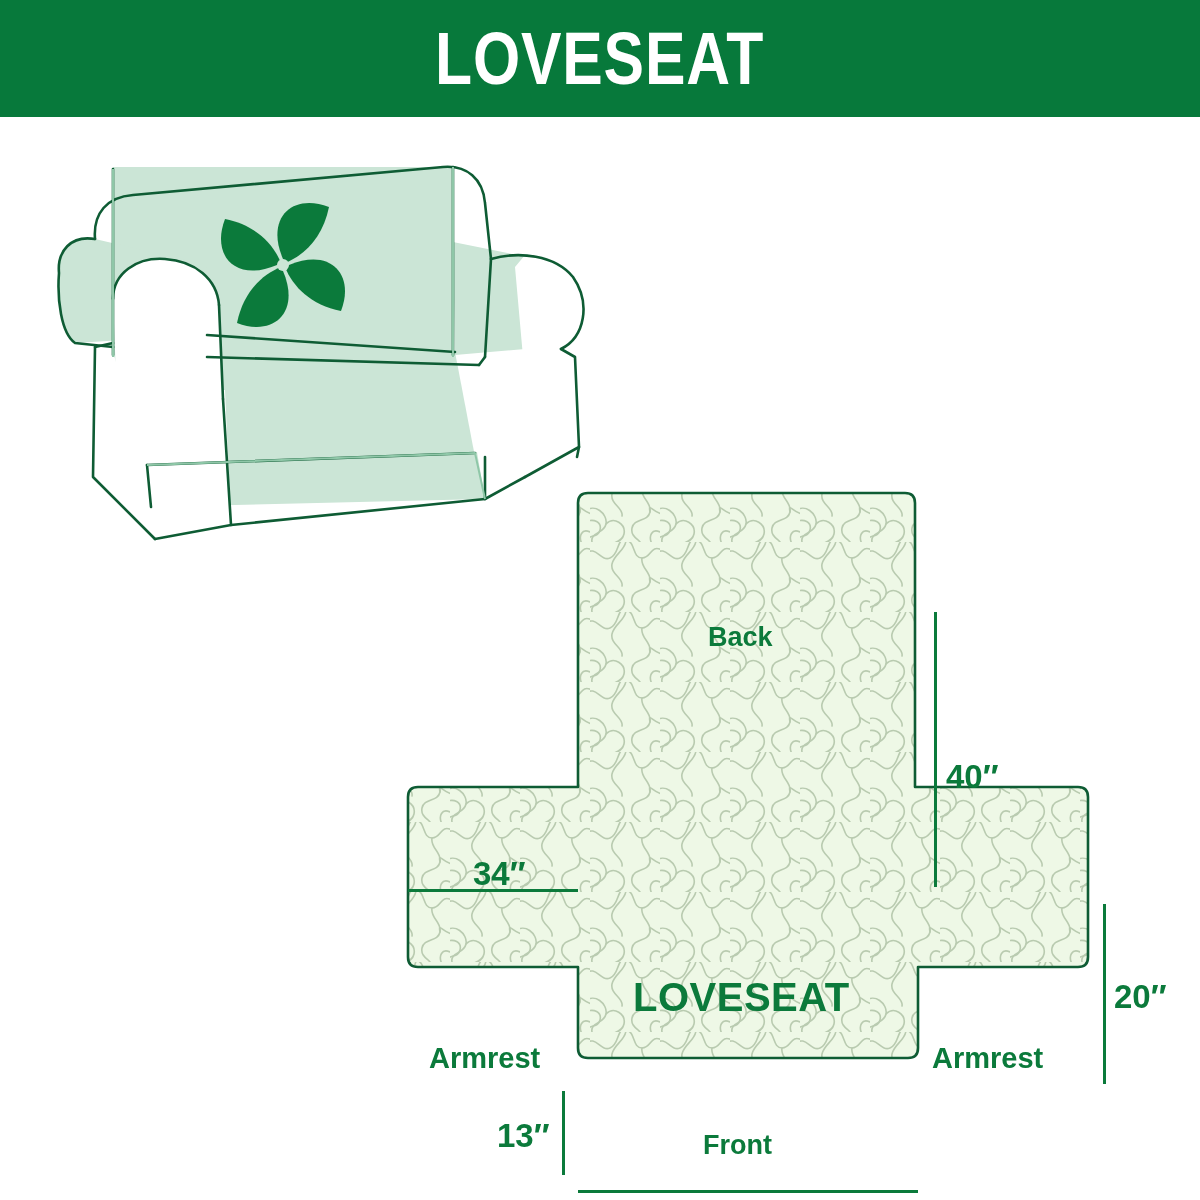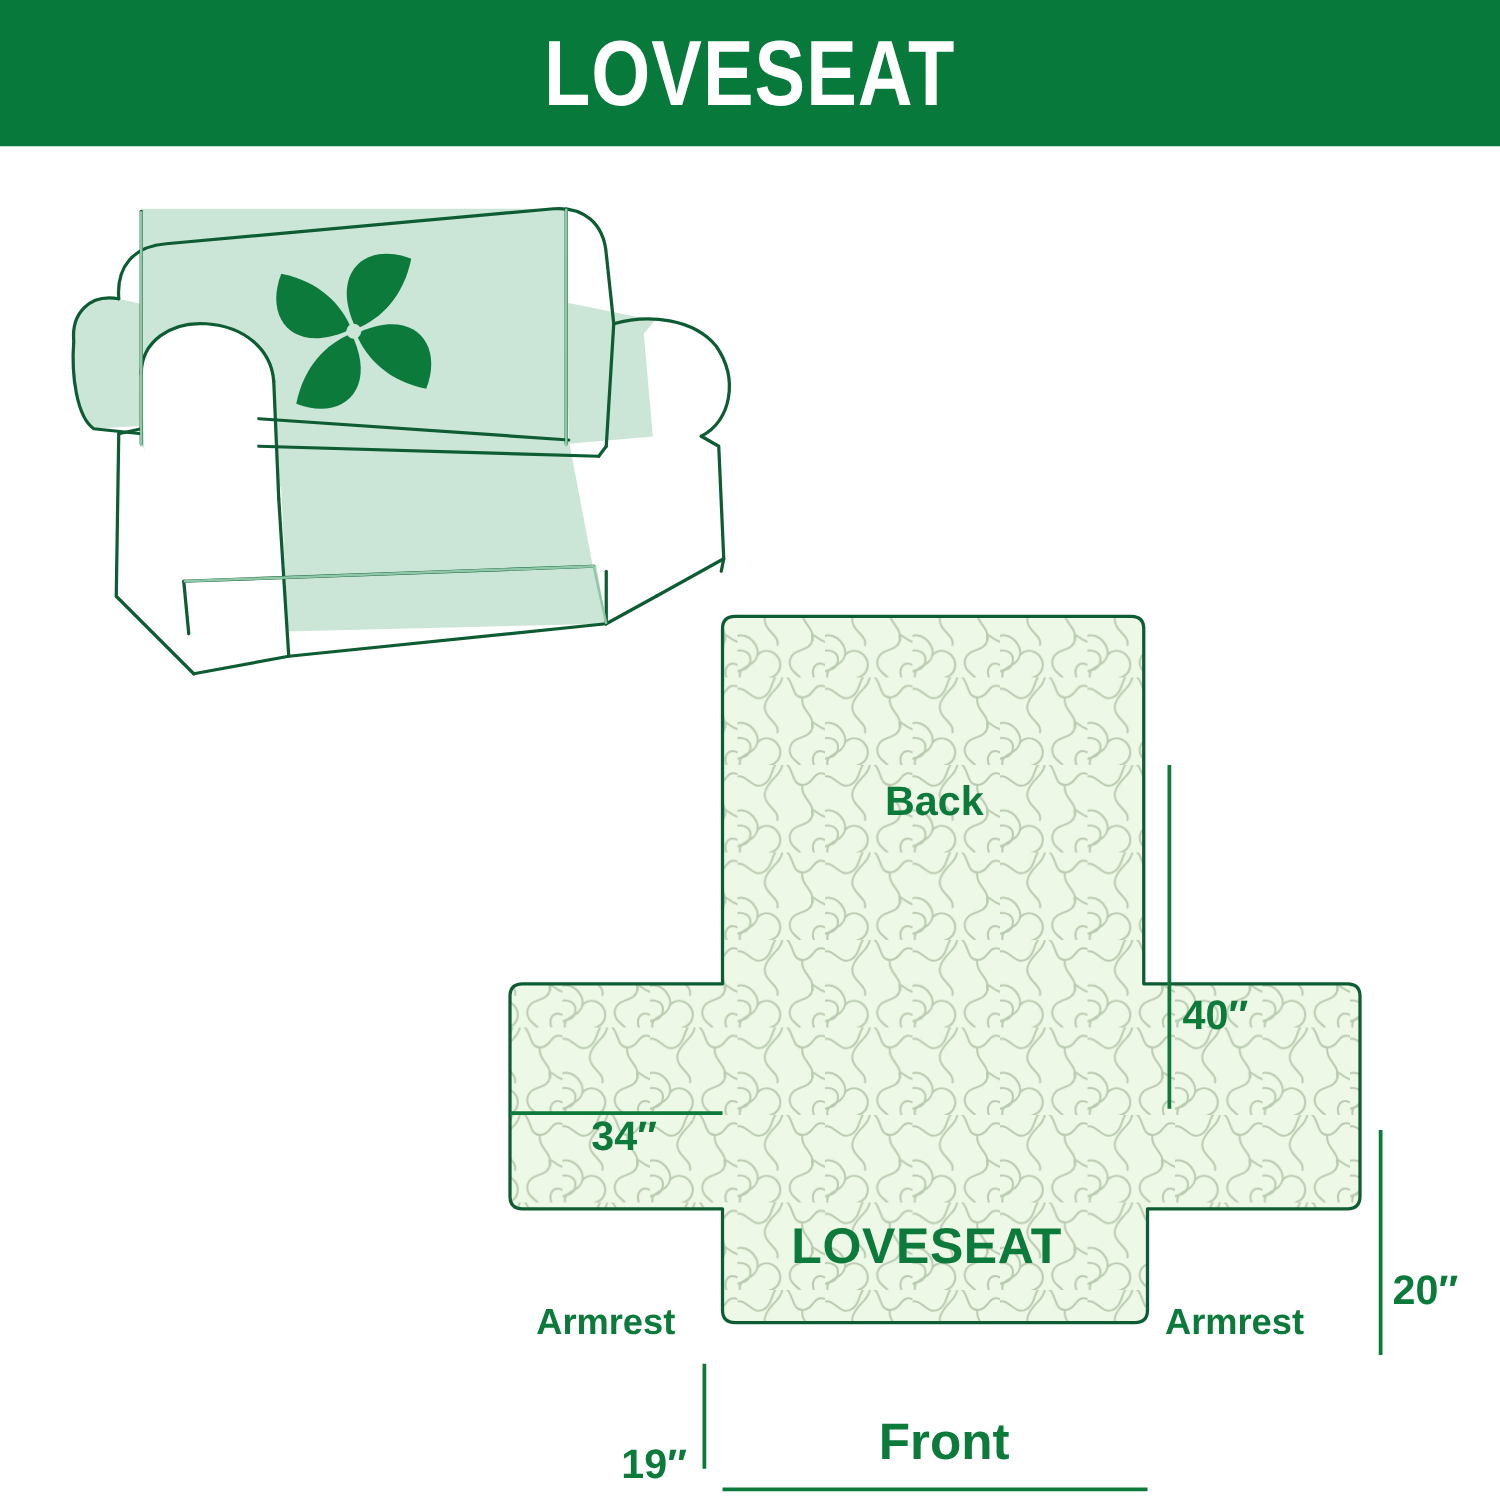--- a/index.html
+++ b/index.html
@@ -65,34 +65,33 @@
   }
 
   
   .diagram-label {
     position: absolute;
     color: #0B7A3B;
     font-weight: bold;
     white-space: nowrap;
     font-family: "Liberation Sans", sans-serif;
   }
-  .lbl-back   { font-size: 33px; left: 708px; top: 505px; }
-  .lbl-front  { font-size: 41px; left: 703px; top: 1013px; }
+  .lbl-back   { font-size: 27px; left: 708px; top: 505px; }
+  .lbl-front  { font-size: 27px; left: 703px; top: 1013px; }
   .lbl-arm-l  { font-size: 29px; left: 429px; top: 925px; }
   .lbl-arm-r  { font-size: 29px; left: 932px; top: 925px; }
   .lbl-center { font-size: 40px; left: 633px; top: 858px; letter-spacing: 0.5px; }
 
   .dim-label {
     position: absolute;
     color: #0B7A3B;
     font-weight: bold;
     font-size: 33px;
     white-space: nowrap;
     font-family: "Liberation Sans", sans-serif;
-    margin-top: 35px;
   }
   .dim-40 { left: 946px; top: 641px; }
   .dim-23 { left: 1114px; top: 861px; }
   .dim-24 { left: 473px; top: 738px; }
   .dim-13 { left: 497px; top: 1000px; }
   .dim-46 { left: 716px; top: 1082px; }
 
   
   .dim-line {
     position: absolute;
@@ -221,21 +220,21 @@
 
   <div class="dim-line dim-v rule-40"></div>
   <div class="dim-line dim-v rule-23"></div>
   <div class="dim-line dim-h rule-24"></div>
   <div class="dim-line dim-v rule-13"></div>
   <div class="dim-line dim-h rule-46"></div>
 
   <div class="dim-label dim-40">40″</div>
   <div class="dim-label dim-23">20″</div>
   <div class="dim-label dim-24">34″</div>
-  <div class="dim-label dim-13">19″</div>
+  <div class="dim-label dim-13">13″</div>
   <div class="dim-label dim-46">46</div>
 
   <div class="diagram-label lbl-back">Back</div>
   <div class="diagram-label lbl-front">Front</div>
   <div class="diagram-label lbl-arm-l">Armrest</div>
   <div class="diagram-label lbl-arm-r">Armrest</div>
   <div class="diagram-label lbl-center">LOVESEAT</div>
 
 </div>
 

